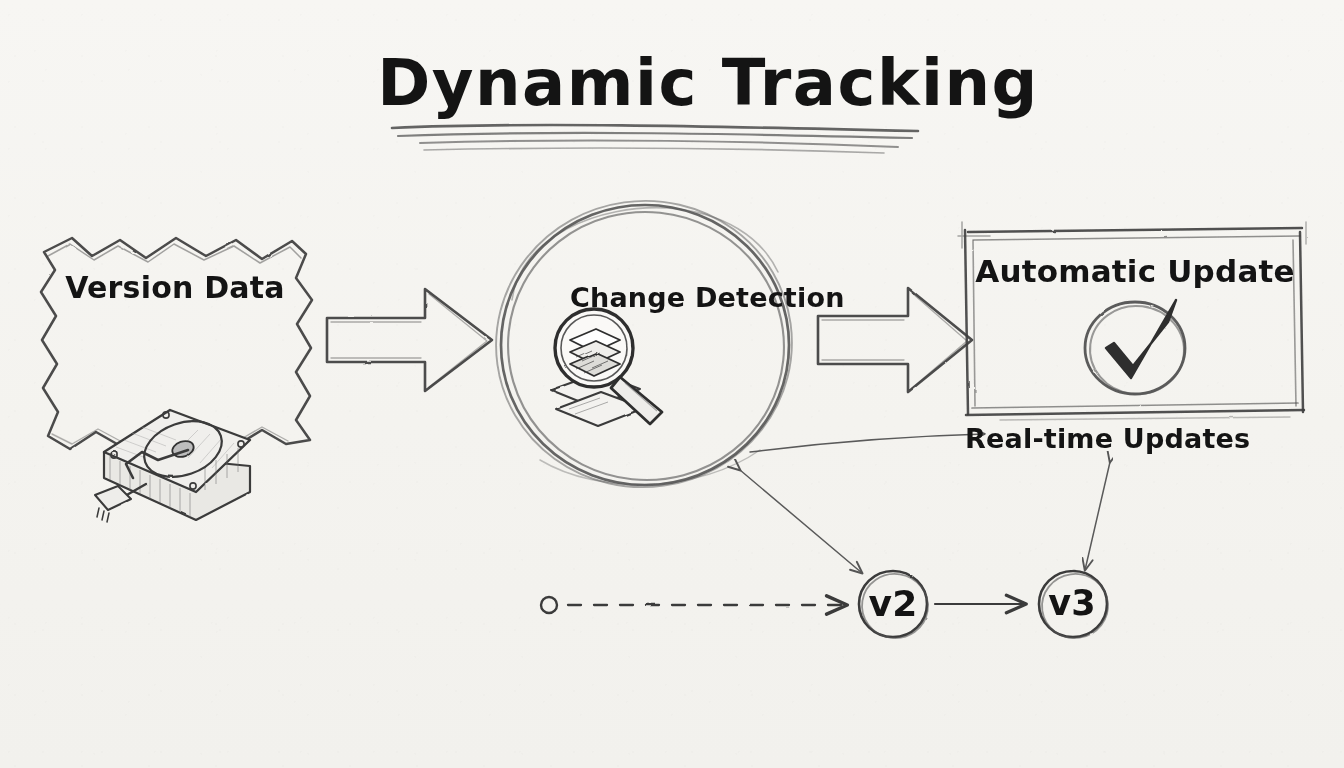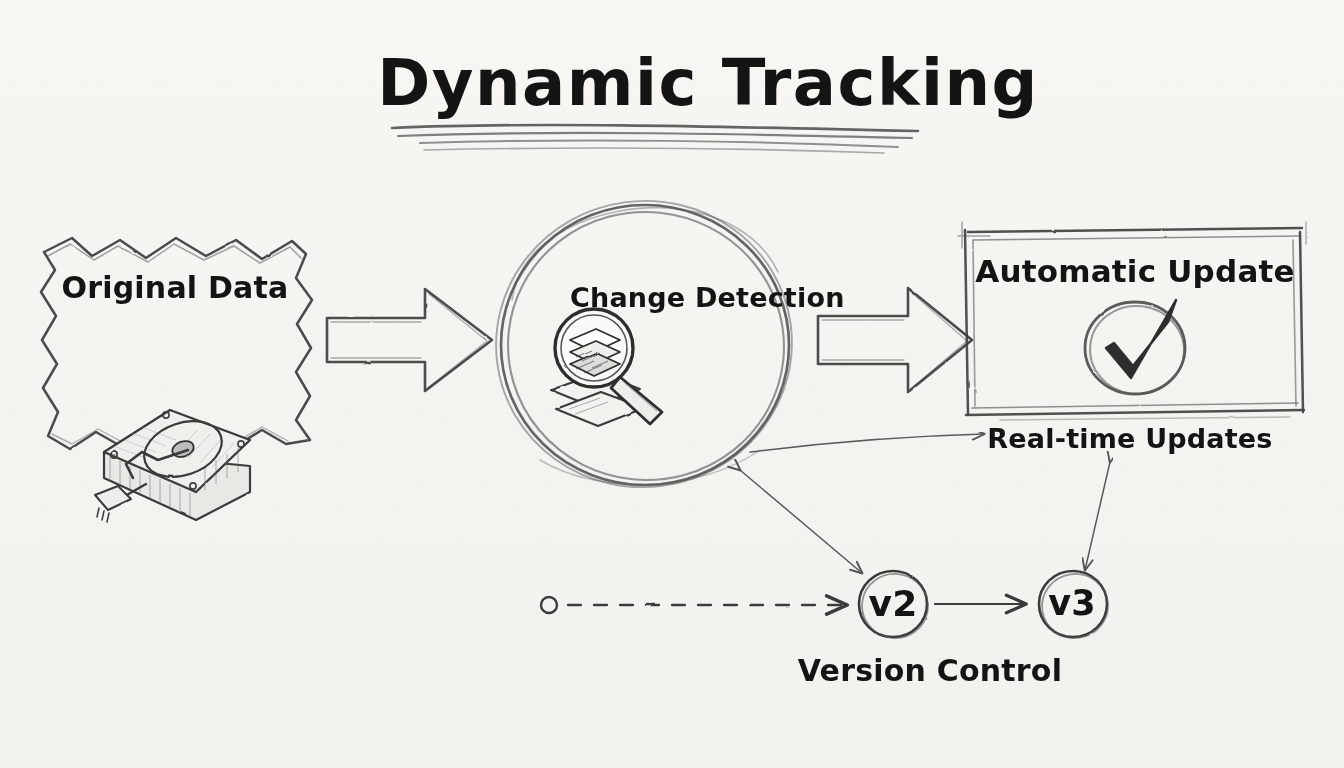--- a/index.html
+++ b/index.html
@@ -75,21 +75,21 @@
     left: 965px;
     top: 253px;
     width: 340px;
     font-size: 31px;
   }
   #lbl-realtime {
     left: 965px;
     top: 423px;
     width: 330px;
     font-size: 27px;
-    text-align: center;
+    text-align: left;
   }
   #lbl-version {
     left: 780px;
     top: 653px;
     width: 300px;
     font-size: 30px;
   }
   #lbl-v2 {
     left: 863px;
     top: 583px;
@@ -293,27 +293,26 @@
 
       <path d="M935 604 L 1024 604" fill="none" stroke="#3a3a3a" stroke-width="2.2" stroke-linecap="round" marker-end="url(#ah)"></path>
 
       <ellipse cx="1073" cy="604" rx="34" ry="33" fill="none" stroke="#3a3a3a" stroke-width="2.6"></ellipse>
       <ellipse cx="1075" cy="606" rx="33" ry="32" fill="none" stroke="#555" stroke-width="1.8" opacity="0.6" transform="rotate(-8 1075 606)"></ellipse>
     </g>
   </svg>
 
   <div class="lbl" id="title">Dynamic Tracking</div>
 
-  <div class="lbl" id="lbl-original">Original Data</div>
+  <div class="lbl" id="lbl-original">Version Data</div>
 
   <div class="lbl" id="lbl-change">Change Detection</div>
 
   <div class="lbl" id="lbl-auto">Automatic Update</div>
 
   <div class="lbl" id="lbl-realtime">Real-time Updates</div>
 
-  <div class="lbl" id="lbl-version">Version Control</div>
 
   <div class="lbl" id="lbl-v2">v2</div>
 
   <div class="lbl" id="lbl-v3">v3</div>
 
 </div>
 
 </body></html>

